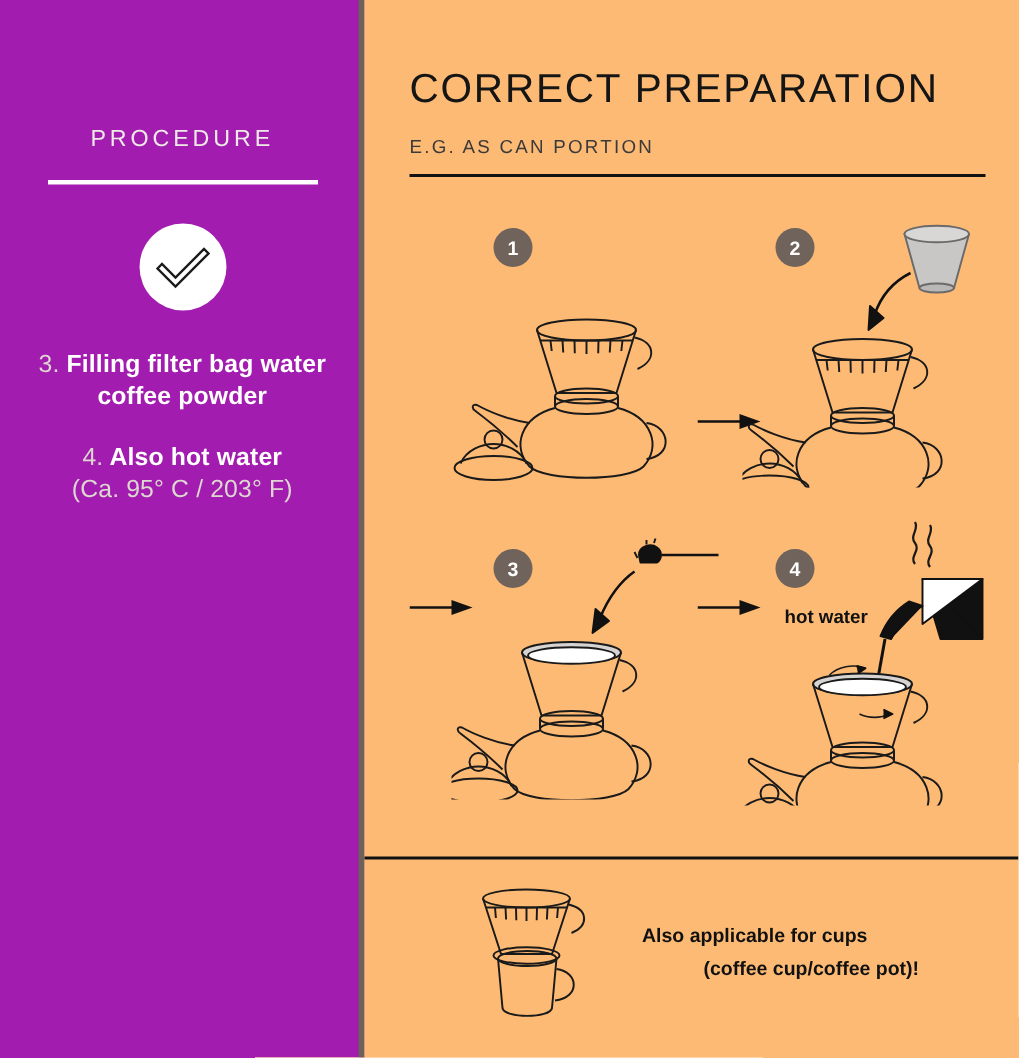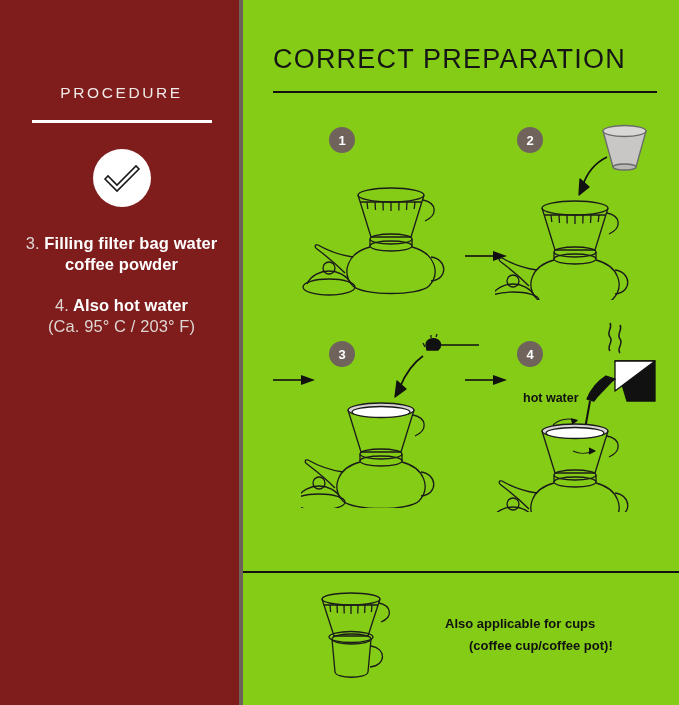--- a/index.html
+++ b/index.html
@@ -7,21 +7,21 @@
     width:679px;height:705px;
     background:#ffffff;
     font-family:"Liberation Sans", sans-serif;
     overflow:hidden;
   }
   .page{position:relative;width:679px;height:705px;display:flex;}
 
   
   .sidebar{
     width:243px;height:705px;
-    background:#7f1d1d;
+    background:#a21caf;
     box-sizing:border-box;
     position:relative;
     flex:0 0 243px;
     color:#ffffff;
   }
   .sidebar-edge{
     position:absolute;right:0;top:0;width:4px;height:100%;
     background:#6e6159;
   }
   .proc-title{
@@ -54,21 +54,21 @@
     color:#ffffff;
     margin-bottom:20px;
     letter-spacing:.1px;
   }
   .step-item .num{font-weight:400;color:#ded6d1;}
   .step-sub{font-weight:400;color:#ded6d1;display:block;}
 
   
   .main{
     flex:1;position:relative;
-    background:#84cc16;
+    background:#fdba74;
     padding:0 22px 0 30px;
     box-sizing:border-box;
   }
   .head-title{
     margin-top:46px;
     font-size:27px;
     letter-spacing:1.2px;
     color:#151515;
     font-weight:400;
     line-height:1;
@@ -95,21 +95,20 @@
     width:26px;height:26px;border-radius:50%;
     background:#6f635c;
     color:#fff;font-size:13px;font-weight:bold;
     display:flex;align-items:center;justify-content:center;
     line-height:1;
   }
   .hotwater-label{
     position:absolute;
     font-size:12.5px;font-weight:bold;color:#111;
     white-space:nowrap;
-    margin-top:12px;
   }
 
   .foot-rule{height:2px;background:#111;width:100%;position:absolute;left:0;}
   .foot{
     position:absolute;
     left:0;width:100%;
   }
   .foot-text{
     position:absolute;
     font-size:13px;font-weight:bold;color:#111;
@@ -146,20 +145,21 @@
         <span class="num">4.</span>
         <span>Also hot water</span>
         <span class="step-sub">(Ca. 95° C / 203° F)</span>
       </div>
     </div>
   </aside>
 
   <main class="main">
 
     <h1 class="head-title">CORRECT PREPARATION</h1>
+    <div class="head-sub">E.G. AS CAN PORTION</div>
     <div class="head-rule"></div>
 
     <div class="grid">
 
       <div class="cell" style="left:56px;top:26px;">
         <div class="badge">1</div>
       </div>
       <div class="cell" style="left:28px;top:78px;">
         <svg width="180" height="120" viewBox="0 0 180 120" aria-hidden="true">
           <g fill="none" stroke="#1a1a1a" stroke-width="1.3" stroke-linejoin="round">
@@ -328,18 +328,18 @@
             <path d="M80 17 C93 20 94 31 82 36"></path>
 
             <ellipse cx="52" cy="51" rx="22" ry="5.5"></ellipse>
 
             <path d="M33 53 L36 86 C37 93 68 93 69 86 L72 53"></path>
             <ellipse cx="52.5" cy="53" rx="19.5" ry="5"></ellipse>
             <path d="M72 60 C87 62 88 79 71 81"></path>
           </g>
         </svg>
       </div>
-      <div class="foot-text" style="left:202px;top:28px;">Also applicable for cups</div>
+      <div class="foot-text" style="left:185px;top:28px;">Also applicable for cups</div>
       <div class="foot-text" style="left:202px;top:50px;margin-left:24px;">(coffee cup/coffee pot)!</div>
     </div>
 
   </main>
 </div>
 
 </body></html>

